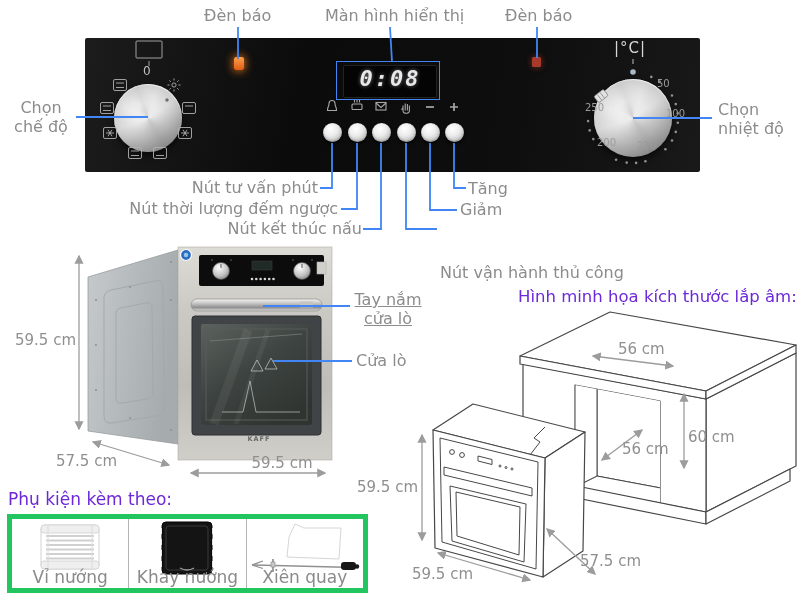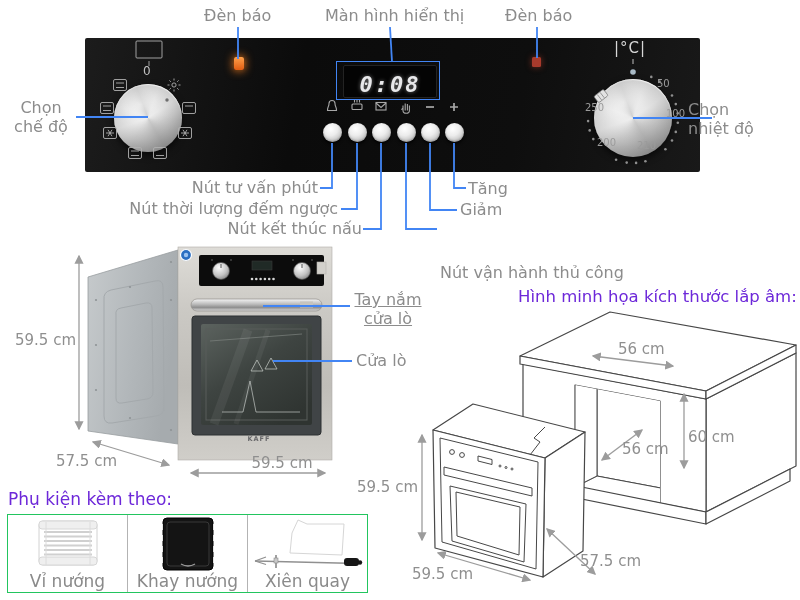--- a/index.html
+++ b/index.html
@@ -14,36 +14,36 @@
          background:linear-gradient(100deg,#1c1c1c 0%,#0b0b0b 35%,#0e0e0e 70%,#191919 100%);}
   .knob{position:absolute;border-radius:50%;z-index:2;
         background:radial-gradient(circle at 38% 30%,#ffffff 0%,#e6e6e6 25%,#bcbcbc 55%,#929292 80%,#6f6f6f 100%);
         box-shadow:0 3px 7px rgba(0,0,0,.65), inset 0 1px 1px rgba(255,255,255,.85);}
   .knob::after{content:"";position:absolute;inset:0;border-radius:50%;opacity:.55;
         background:conic-gradient(from 210deg,rgba(255,255,255,0) 0deg,rgba(255,255,255,.55) 40deg,rgba(0,0,0,0) 80deg,rgba(0,0,0,.20) 130deg,rgba(255,255,255,0) 170deg,rgba(255,255,255,.5) 205deg,rgba(0,0,0,0) 245deg,rgba(0,0,0,.16) 300deg,rgba(255,255,255,0) 360deg);}
   .pbtn{position:absolute;width:19px;height:19px;border-radius:50%;z-index:2;
         background:radial-gradient(circle at 40% 30%,#ffffff 0%,#ececec 40%,#c2c2c2 75%,#a3a3a3 100%);
         box-shadow:0 2px 3px rgba(0,0,0,.8), inset 0 -1px 2px rgba(0,0,0,.25);}
   #display-bezel{position:absolute;left:343px;top:65px;width:92px;height:31px;z-index:2;
-        background:#040404;border:1px solid #232323;border-radius:2px;display:flex;align-items:flex-end;justify-content:center;}
+        background:#040404;border:1px solid #232323;border-radius:2px;display:flex;align-items:flex-start;justify-content:center;}
   #display-digits{font-family:"DejaVu Sans Mono","Liberation Mono",monospace;font-style:italic;font-weight:bold;
         font-size:22px;color:#e8e8ea;letter-spacing:2px;text-shadow:0 0 4px rgba(255,255,255,.45);}
   #display-callout{position:absolute;left:336px;top:61px;width:102px;height:37px;border:1.5px solid #4285f4;z-index:4;}
   #indicator-left{position:absolute;left:234px;top:57px;width:10px;height:13px;border-radius:2px;z-index:2;
         background:linear-gradient(#ffa04a,#e05c12);box-shadow:0 0 8px 1px rgba(255,130,30,.8);}
   #indicator-right{position:absolute;left:532px;top:57px;width:9px;height:10px;border-radius:1.5px;z-index:2;
         background:#a83a2c;box-shadow:0 0 6px rgba(205,70,45,.55);}
   .panel-txt{position:absolute;z-index:2;white-space:nowrap;}
   #mode-zero{left:143px;top:64px;font-size:12px;color:#c0c0c0;}
   #temp-unit{left:614px;top:39px;font-size:15px;color:#d8d8d8;letter-spacing:1px;}
   .temp-num{font-size:10px;color:#9b9b9b;z-index:2;}
   #gfx{position:absolute;left:0;top:0;z-index:3;pointer-events:none;}
   
   #acc-grid{position:absolute;left:7px;top:514px;width:361px;height:79px;display:flex;z-index:2;
-        border:1px solid #22c55e;box-sizing:border-box;}
+        border:5px solid #22c55e;box-sizing:border-box;}
   .acc-cell{flex:1;position:relative;border-left:1px solid #b3b3b3;display:flex;flex-direction:column;align-items:center;}
   .acc-cell:first-child{border-left:none;}
   .acc-icon{margin-top:3px;height:52px;display:flex;align-items:center;justify-content:center;}
   .acc-label{position:absolute;bottom:1px;color:#8a8a8a;font-size:17px;white-space:nowrap;}
 </style>
 </head>
 <body>
 
 <div id="stage">
 
@@ -73,21 +73,21 @@
 
   <span class="panel-txt" id="mode-zero">0</span>
   <span class="panel-txt" id="temp-unit">|°C|</span>
   <span class="panel-txt temp-num" style="left:657px;top:78px;">50</span>
   <span class="panel-txt temp-num" style="left:666px;top:108px;">100</span>
   <span class="panel-txt temp-num" style="left:637px;top:140px;">210</span>
   <span class="panel-txt temp-num" style="left:597px;top:137px;">200</span>
   <span class="panel-txt temp-num" style="left:585px;top:102px;">250</span>
 
   <div class="lbl wrap" style="left:6px;top:99px;width:70px;text-align:center;">Chọn chế độ</div>
-  <div class="lbl wrap" style="left:688px;top:101px;width:74px;">Chọn nhiệt độ</div>
+  <div class="lbl wrap" style="left:718px;top:101px;width:74px;">Chọn nhiệt độ</div>
 
   <div class="lbl" style="right:482px;top:179px;">Nút tư vấn phút</div>
   <div class="lbl" style="right:462px;top:200px;">Nút thời lượng đếm ngược</div>
   <div class="lbl" style="right:438px;top:220px;">Nút kết thúc nấu</div>
   <div class="lbl" style="left:440px;top:232px;margin-top:32px;">Nút vận hành thủ công</div>
   <div class="lbl" style="left:460px;top:201px;">Giảm</div>
   <div class="lbl" style="left:468px;top:180px;">Tăng</div>
 
   <div class="lbl wrap" style="left:350px;top:291px;width:76px;text-align:center;text-decoration:underline;">Tay nắm cửa lò</div>
   <div class="lbl" style="left:356px;top:352px;">Cửa lò</div>

